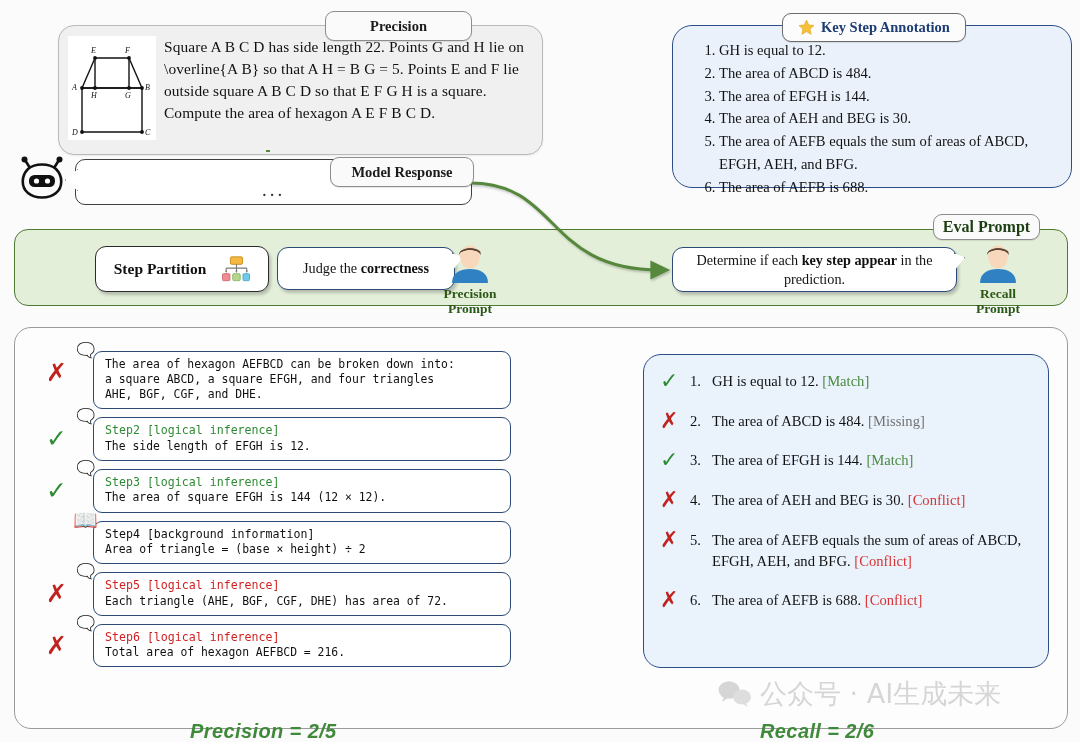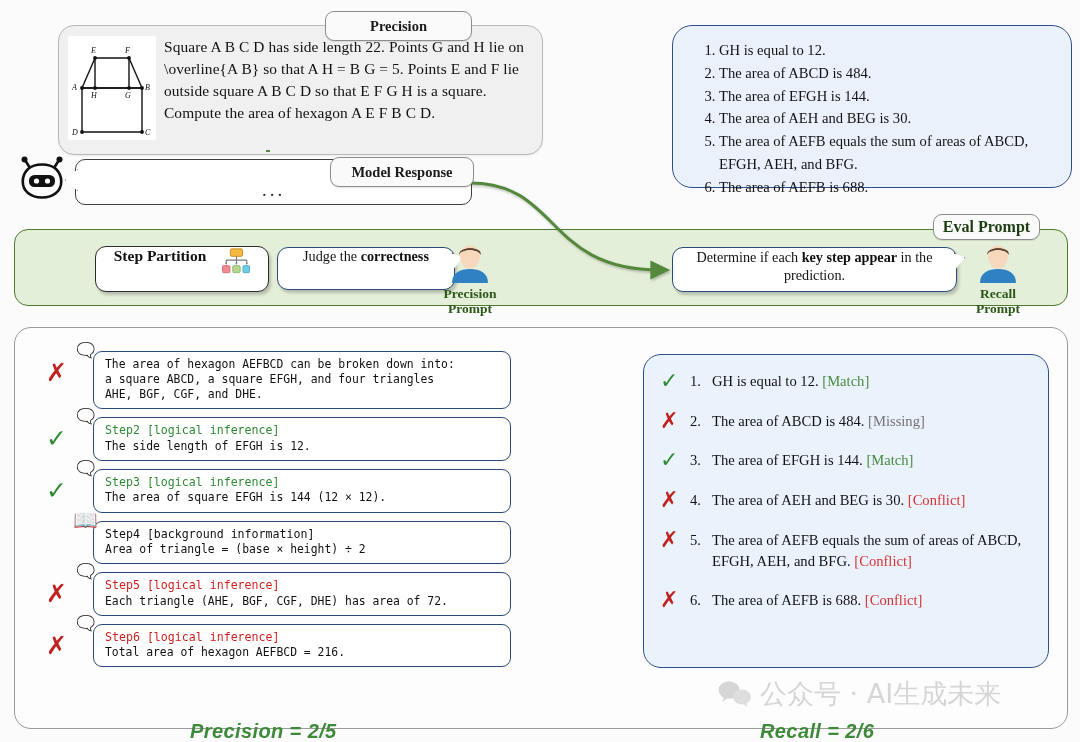--- a/index.html
+++ b/index.html
@@ -74,21 +74,21 @@
   #response-tag{left:330px;top:157px;width:142px;height:28px;}
 
   
   #eval-band{
     position:absolute;left:14px;top:229px;width:1052px;height:75px;
     background:#e4efd9;border:1.6px solid #4e7a34;border-radius:14px;
   }
   #evalprompt-tag{left:933px;top:214px;width:105px;height:24px;font-size:16px;color:#1d3d13;}
   .prompt-pill{
     position:absolute;background:#fff;border-radius:11px;
-    display:flex;align-items:flex-start;justify-content:center;
+    display:flex;align-items:center;justify-content:center;
     box-shadow:2px 3px 3px rgba(0,0,0,.20);
   }
   #step-partition{
     left:95px;top:246px;width:172px;height:44px;
     border:1.6px solid #2b2b2b;gap:16px;
   }
   #step-partition .lbl{font-weight:bold;font-size:15.5px;color:#111;}
   #judge-box{
     left:277px;top:247px;width:178px;height:43px;
     border:1.8px solid #2b4a77;font-size:14.2px;color:#111;text-align:center;
@@ -269,20 +269,26 @@
       <ol>
         <li>GH is equal to 12.</li>
         <li>The area of ABCD is 484.</li>
         <li>The area of EFGH is 144.</li>
         <li>The area of AEH and BEG is 30.</li>
         <li>The area of AEFB equals the sum of areas of ABCD, EFGH, AEH, and BFG.</li>
         <li>The area of AEFB is 688.</li>
       </ol>
     </div>
   </div>
+  <div class="tag" id="keystep-tag">
+    <svg width="17" height="17" viewBox="0 0 20 20">
+      <path d="M10,1.3 L12.6,7 L18.8,7.7 L14.2,11.9 L15.5,18 L10,14.9 L4.5,18 L5.8,11.9 L1.2,7.7 L7.4,7 Z" fill="#f5c13b" stroke="#e0a81e" stroke-width="0.8"></path>
+    </svg>
+    <span>Key Step Annotation</span>
+  </div>
 
   <div id="robot-icon">
     <svg width="50" height="46" viewBox="0 0 50 46">
       <g stroke="#111" stroke-width="2.6" fill="none">
         <path d="M11,13 C4,20 4,31 11,37 C18,43 32,43 39,37 C46,31 46,20 39,13 C32,7 18,7 11,13 Z"></path>
         <path d="M13,12 L8,4"></path>
           <path d="M37,12 L42,4"></path>
       </g>
       <circle cx="7.5" cy="3.5" r="3" fill="#111"></circle>
       <circle cx="42.5" cy="3.5" r="3" fill="#111"></circle>

